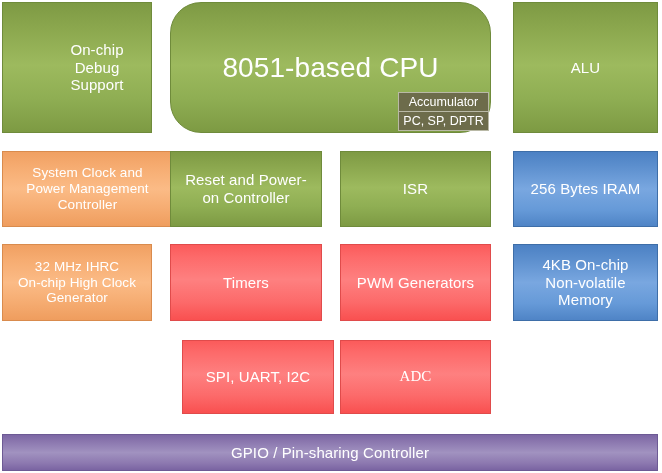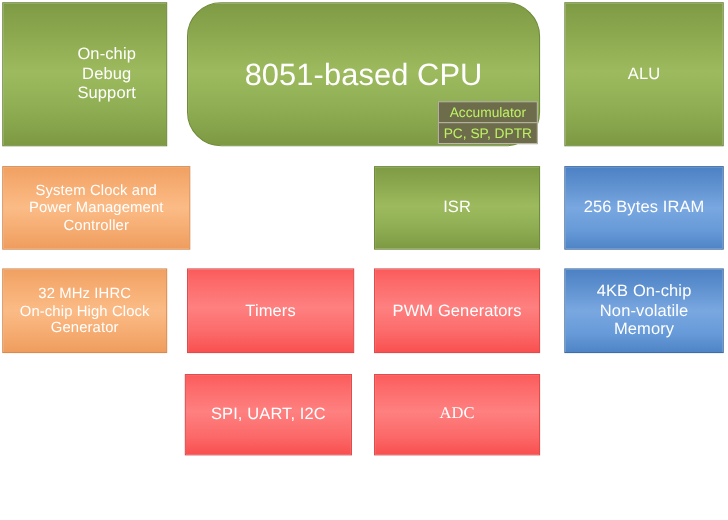--- a/index.html
+++ b/index.html
@@ -99,38 +99,38 @@
   #blk-clock        { left:2px;   top:151px; width:171px; height:76px;  font-size:13.5px; }
   #blk-reset        { left:170px; top:151px; width:152px; height:76px;  font-size:15px; }
   #blk-isr          { left:340px; top:151px; width:151px; height:76px;  font-size:15px; }
   #blk-iram         { left:513px; top:151px; width:145px; height:76px;  font-size:15px; }
 
   #blk-ihrc         { left:2px;   top:244px; width:150px; height:77px;  font-size:13.5px; }
   #blk-timers       { left:170px; top:244px; width:152px; height:77px;  font-size:15px; }
   #blk-pwm          { left:340px; top:244px; width:151px; height:77px;  font-size:15px; }
   #blk-nvm          { left:513px; top:244px; width:145px; height:77px;  font-size:15px; }
 
-  #blk-serial       { left:168px; top:340px; width:152px; height:74px;  font-size:15px; }
+  #blk-serial       { left:182px; top:340px; width:152px; height:74px;  font-size:15px; }
   #blk-adc          { left:340px; top:340px; width:151px; height:74px;  font-size:15px;font-family:Liberation Serif, serif; }
 
   #blk-gpio         { left:2px;   top:434px; width:656px; height:37px;  font-size:15px; }
 
   
   #cpu-registers {
     position: absolute;
     left: 398px;
     top: 92px;
     width: 91px;
     height: 39px;
     box-sizing: border-box;
     display: flex;
     flex-direction: column;
     background: #6d6c4b;
     border: 1px solid #b9b9a6;
-    color: #bef264;
+    color: #ffffff;
     font-size: 12.5px;
   }
   #cpu-registers .reg-row {
     flex: 1 1 50%;
     display: flex;
     align-items: center;
     justify-content: center;
     box-sizing: border-box;
     white-space: nowrap;
   }
@@ -164,20 +164,24 @@
       <span>PC, SP, DPTR</span>
     </div>
   </div>
 
   <div class="block orange" id="blk-clock">
     <span class="lbl">System Clock and
 Power Management
 Controller</span>
   </div>
 
+  <div class="block green" id="blk-reset">
+    <span class="lbl">Reset and Power-
+on Controller</span>
+  </div>
 
   <div class="block green" id="blk-isr">
     <span class="lbl">ISR</span>
   </div>
 
   <div class="block blue" id="blk-iram">
     <span class="lbl">256 Bytes IRAM</span>
   </div>
 
   <div class="block orange" id="blk-ihrc">
@@ -201,14 +205,17 @@
   </div>
 
   <div class="block red" id="blk-serial">
     <span class="lbl">SPI, UART, I2C</span>
   </div>
 
   <div class="block red" id="blk-adc">
     <span class="lbl">ADC</span>
   </div>
 
+  <div class="block purple" id="blk-gpio">
+    <span class="lbl">GPIO / Pin-sharing Controller</span>
+  </div>
 
 </div>
 
 </body></html>

